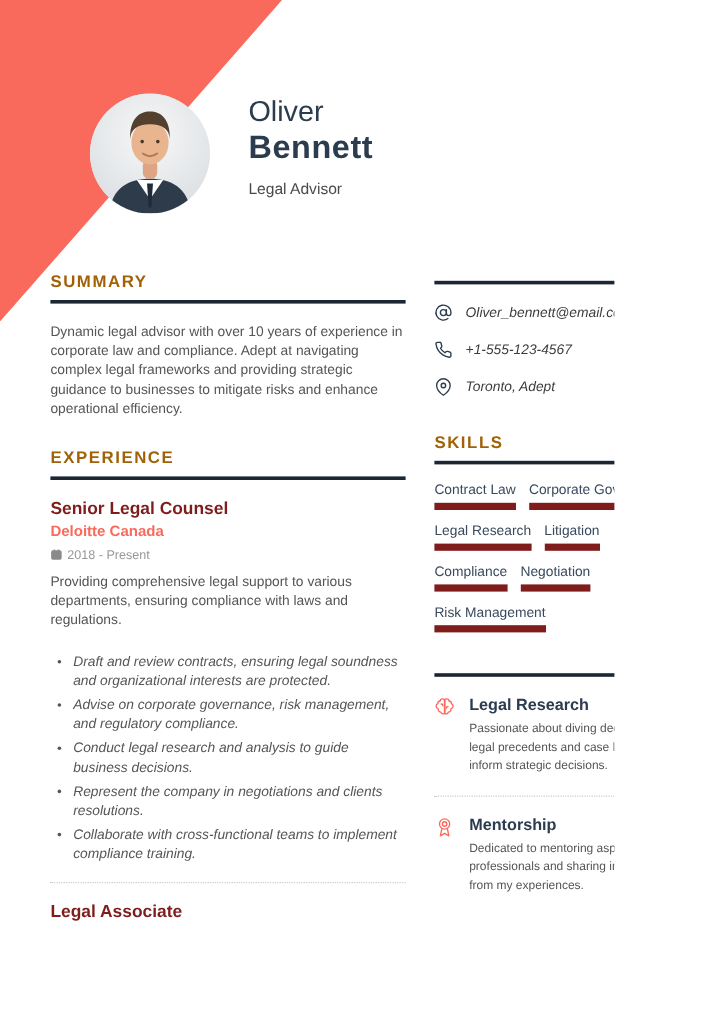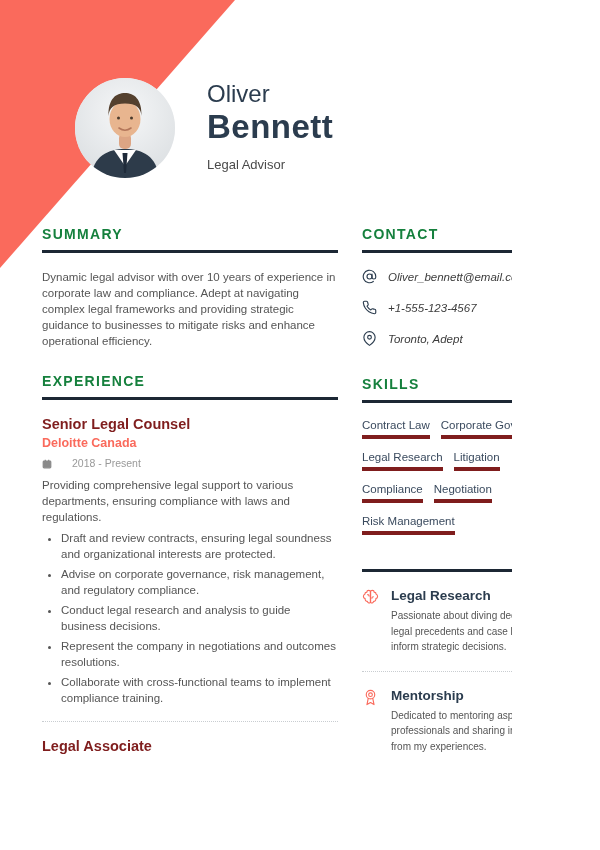--- a/index.html
+++ b/index.html
@@ -8,55 +8,55 @@
   .page { position:relative; width:512px; height:850px; background:#ffffff; overflow:hidden;padding-left:32px; }
 
   
   .corner-triangle { position:absolute; left:0; top:0; width:235px; height:268px;
     background:#FA6A5C; clip-path:polygon(0 0,100% 0,0 100%); }
   .photo { position:absolute; left:75px; top:78px; width:100px; height:100px;
     border-radius:50%; overflow:hidden; background:#edeff1; }
   .photo svg { display:block; width:100%; height:100%; }
   .header-text { position:absolute; left:207px; top:80px; }
   .first-name { font-size:24px; font-weight:400; color:#2B3C4E; line-height:1.15; }
-  .last-name  { font-size:33px; font-weight:700; color:#2B3C4E; line-height:1.15; letter-spacing:.5px; }
+  .last-name  { font-size:27px; font-weight:700; color:#2B3C4E; line-height:1.15; letter-spacing:.5px; }
   .job-title  { margin-top:11px; font-size:13px; color:#4a4a4a; }
 
   
   .columns { position:absolute; left:42px; top:226px; width:518px; display:flex; gap:24px; }
   .col-left  { width:296px; }
   .col-right { width:198px; }
 
   .section { margin:0; }
   .section + .section { margin-top:24px; }
-  .section-heading { font-size:14px; font-weight:700; letter-spacing:1.3px; color:#15803d; }
+  .section-heading { font-size:14px; font-weight:700; letter-spacing:1.3px; color:#a16207; }
   .rule { height:3px; background:#1C2734; margin-top:8px; margin-bottom:16px; }
 
   .para { font-size:11.5px; line-height:16px; color:#555555; margin-bottom:12px; }
 
   
   .job { margin-top:2px; }
   .job-role { font-size:14.5px; font-weight:600; color:#7f1d1d; margin-bottom:4px; }
   .job-company { font-size:12.5px; font-weight:700; color:#FA6A5C; margin-bottom:7px; }
-  .job-dates { display:flex; align-items:flex-end; gap:20px; font-size:10.5px; color:#999999; margin-bottom:8px; }
+  .job-dates { display:flex; align-items:flex-start; gap:4px; font-size:10.5px; color:#999999; margin-bottom:8px; }
   .job-dates svg { flex:0 0 auto; }
-  .job-desc { font-size:11.5px; line-height:16px; color:#555555; margin-bottom:6px; }
-  .job-bullets { margin-left:19px; }
+  .job-desc { font-size:11.5px; line-height:16px; color:#555555; margin-bottom:20px; }
+  .job-bullets { margin-left:19px;font-style:italic; }
   .job-bullets li { font-size:11.5px; line-height:15.5px; color:#555555; margin-bottom:5px; }
   .dotted-divider { border:none; border-top:1px dotted #c9cdd1; margin:15px 0 16px 0; }
 
   
   .contact-row { display:flex; align-items:center; gap:11px; margin-bottom:16px;
     font-size:11.5px; color:#3c3c3c;font-style:italic; }
   .contact-row svg { flex:0 0 auto; color:#2B3C4E; }
 
   
   .skill-chips { display:flex; flex-wrap:wrap; column-gap:11px; row-gap:12px; }
   .skill-chip { font-size:11.5px; font-weight:500; color:#3A4A5E;
-    border-bottom:4px solid #7f1d1d; padding-bottom:4px; white-space:nowrap; }
+    border-bottom:6px solid #7f1d1d; padding-bottom:4px; white-space:nowrap; }
 
   
   .passion { display:flex; gap:12px; align-items:flex-start; }
   .passion-icon { color:#FA6A5C; margin-top:1px; flex:0 0 auto; }
   .passion-title { font-size:13.5px; font-weight:600; color:#2B3C4E; margin-bottom:5px; }
   .passion-desc { font-size:10px; line-height:15.5px; color:#555555; }
   .passion-divider { border:none; border-top:1px dotted #c9cdd1; margin:16px 0; }
 </style>
 </head>
 <body>
@@ -115,39 +115,38 @@
               <line x1="8" y1="2" x2="8" y2="7"></line>
                 <line x1="16" y1="2" x2="16" y2="7"></line>
             </svg>
             <span>2018 - Present</span>
           </div>
           <p class="job-desc">Providing comprehensive legal support to various departments, ensuring compliance with laws and regulations.</p>
           <ul class="job-bullets">
             <li>Draft and review contracts, ensuring legal soundness and organizational interests are protected.</li>
             <li>Advise on corporate governance, risk management, and regulatory compliance.</li>
             <li>Conduct legal research and analysis to guide business decisions.</li>
-            <li>Represent the company in negotiations and outcomes resolutions.</li>
+            <li>Represent the company in negotiations and clients resolutions.</li>
             <li>Collaborate with cross-functional teams to implement compliance training.</li>
           </ul>
         </div>
 
         <hr class="dotted-divider">
 
         <div class="job">
           <div class="job-role">Legal Associate</div>
 
         </div>
       </div>
 
     </div>
 
     <div class="col-right">
 
       <div class="section">
-        <div class="section-heading">CONTACT</div>
         <div class="rule"></div>
 
         <div class="contact-row">
           <svg width="15" height="15" viewBox="0 0 24 24" fill="none" stroke="currentColor" stroke-width="1.8" stroke-linecap="round" stroke-linejoin="round">
             <circle cx="12" cy="12" r="4"></circle>
             <path d="M16 8v5a3 3 0 0 0 6 0v-1a10 10 0 1 0-3.92 7.94"></path>
           </svg>
           <span>Oliver_bennett@email.com</span>
         </div>
 

